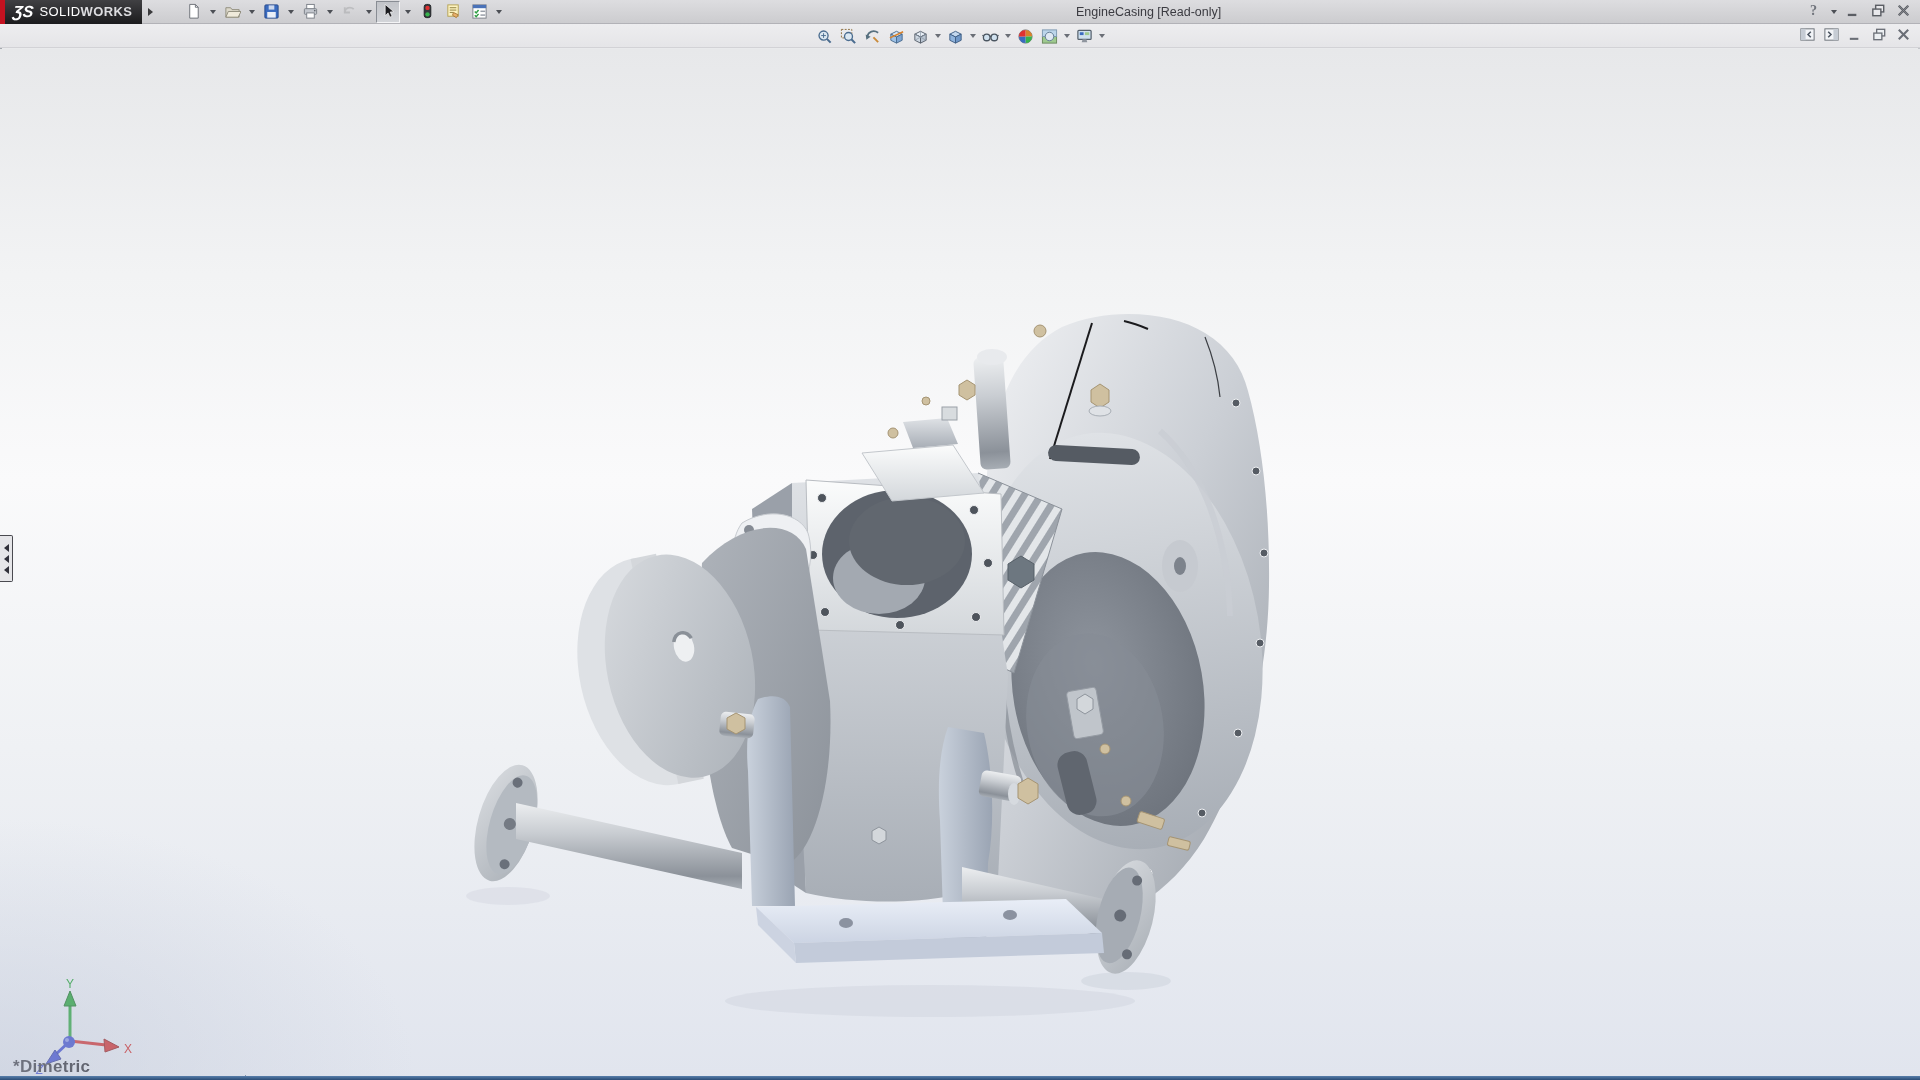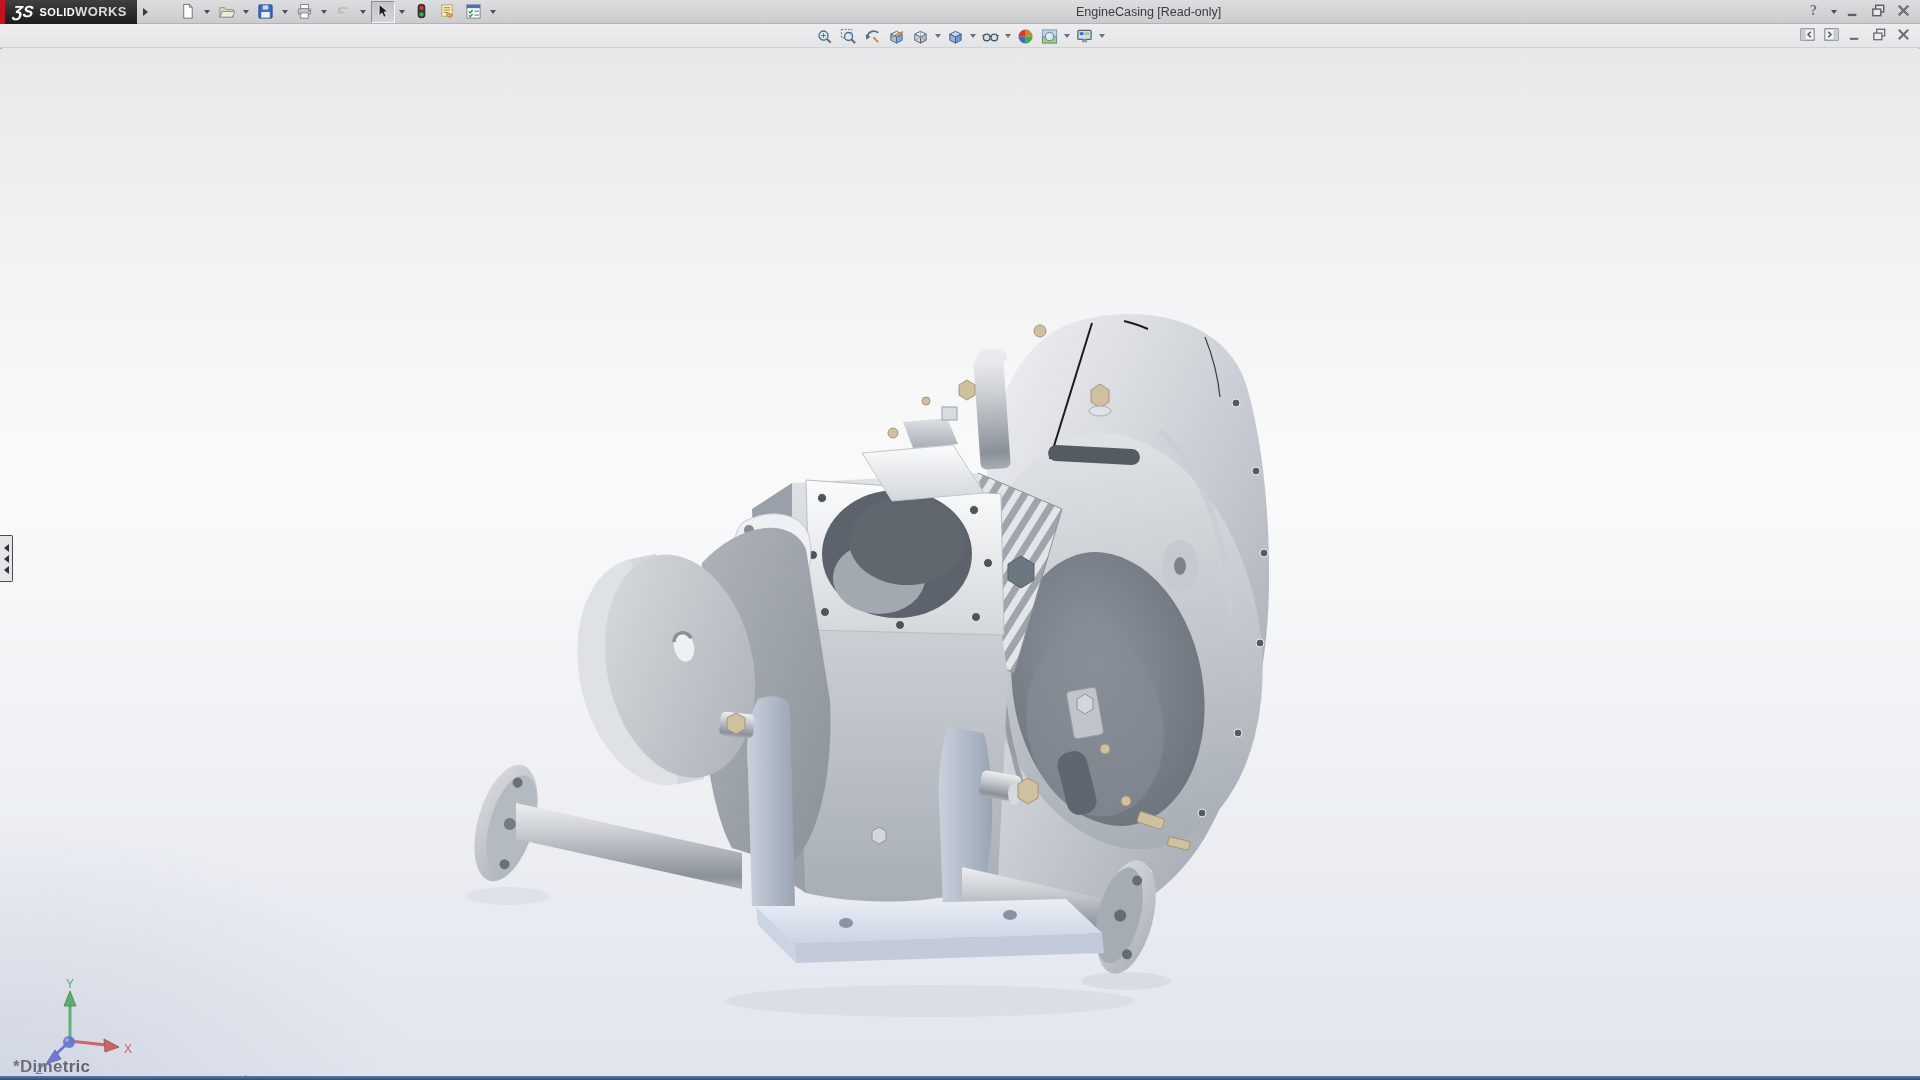--- a/index.html
+++ b/index.html
@@ -7,21 +7,21 @@
   .app { position:relative; width:1920px; height:1080px; background:#e9eaec;
          box-shadow: inset 2px 0 0 #a4a9af, inset -2px 0 0 #c2c5c9; }
 
   
   .titlebar { position:relative; height:24px; background:linear-gradient(#dddde0,#cccccf);
               border-bottom:1px solid #b2b2b7; display:flex; align-items:center; }
   .brand { height:24px; background:linear-gradient(#404043,#1b1b1d); display:flex; align-items:center;
            padding:0 10px 0 13px; position:relative; flex:0 0 auto; }
   .brand::before { content:""; position:absolute; left:0; top:0; width:5px; height:24px; background:#c41220; }
   .brand .glyph { color:#fff; font-style:italic; font-weight:bold; font-size:16px; margin-right:6px; transform:skewX(-6deg); }
-  .brand .bold  { color:#fff; font-weight:bold; font-size:11px; letter-spacing:.4px; }
+  .brand .bold  { color:#fff; font-weight:normal; font-size:13px; letter-spacing:.4px; }
   .brand .light { color:#dcdcdf; font-weight:bold; font-size:13px; letter-spacing:.4px; }
   .brand-expander { width:0; height:0; border-top:4px solid transparent; border-bottom:4px solid transparent;
                     border-left:5px solid #3a3a3c; margin-left:6px; }
   .main-toolbar { display:flex; align-items:center; margin-left:28px; gap:2px; }
   .tb-btn { display:flex; align-items:center; height:22px; padding:1px; border:1px solid transparent; }
   .tb-btn .ic { width:20px; height:20px; display:flex; align-items:center; justify-content:center; }
   .tb-btn.pressed { background:linear-gradient(#c2c4c9,#d3d5d9); border:1px solid #898d94;
                     border-right-color:#f4f4f6; border-bottom-color:#f4f4f6; }
   .tb-btn.disabled { opacity:.45; filter:grayscale(.8); }
   .dd { width:11px; height:22px; display:flex; align-items:center; justify-content:center; }

